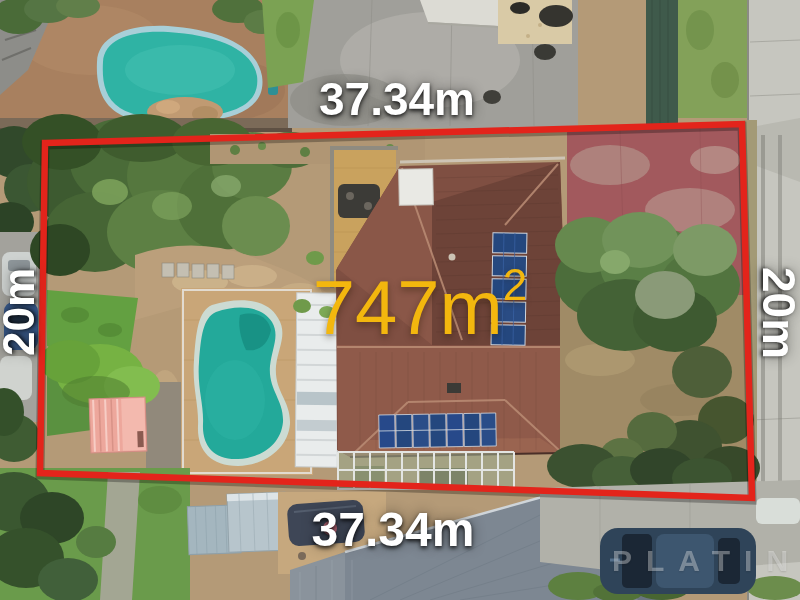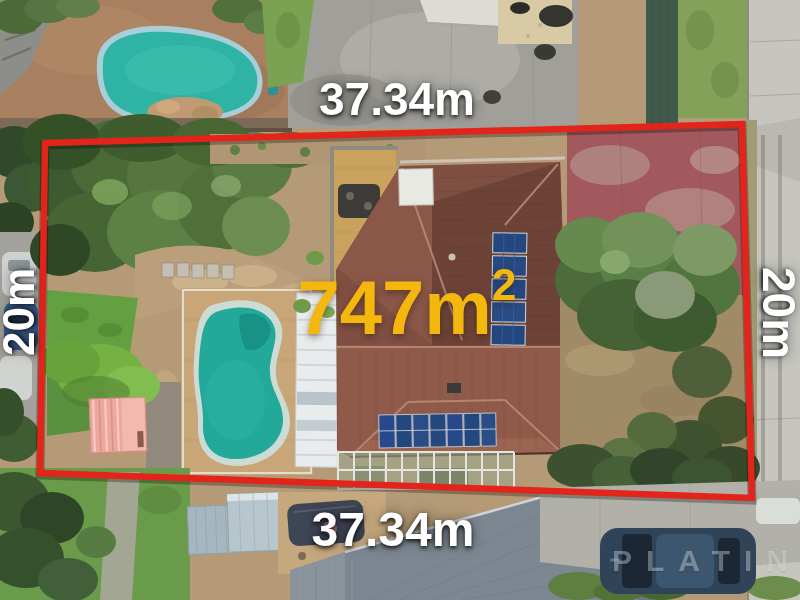--- a/index.html
+++ b/index.html
@@ -5,22 +5,22 @@
   html,body{margin:0;padding:0;background:#222;}
   .stage{position:relative;width:800px;height:600px;overflow:hidden;
          font-family:"Liberation Sans",sans-serif;background:#6d28d9;}
   .stage svg{position:absolute;left:0;top:0;}
   .dim-label{position:absolute;font-weight:800;color:#fff;line-height:1;white-space:nowrap;
              text-shadow:0 2px 4px rgba(0,0,0,.85),0 0 14px rgba(0,0,0,.45);}
   .dim-top{left:397px;top:76px;font-size:46px;transform:translateX(-50%);}
   .dim-bottom{left:393px;top:506px;font-size:48px;transform:translateX(-50%);}
   .dim-left{left:19px;top:312px;font-size:44px;transform:translate(-50%,-50%) rotate(-90deg);}
   .dim-right{left:779px;top:313px;font-size:46px;transform:translate(-50%,-50%) rotate(90deg);}
-  .area-label{position:absolute;left:407px;top:308px;transform:translate(-50%,-50%);
-              color:#F3B70E;font-weight:700;font-size:76px;line-height:1;white-space:nowrap;
+  .area-label{position:absolute;left:420px;top:308px;transform:translate(-50%,-50%);
+              color:#F3B70E;font-weight:400;font-size:76px;line-height:1;white-space:nowrap;
               text-shadow:0 3px 7px rgba(40,25,5,.45);}
   .area-label sup{font-size:44px;line-height:0;position:relative;top:-8px;}
   .watermark{position:absolute;left:612px;top:544px;font-size:30px;font-weight:700;
              letter-spacing:14px;color:rgba(255,255,255,.34);white-space:nowrap;
              text-shadow:0 1px 2px rgba(0,0,0,.12);}
 </style>
 </head>
 <body>
 
 <div class="stage">

